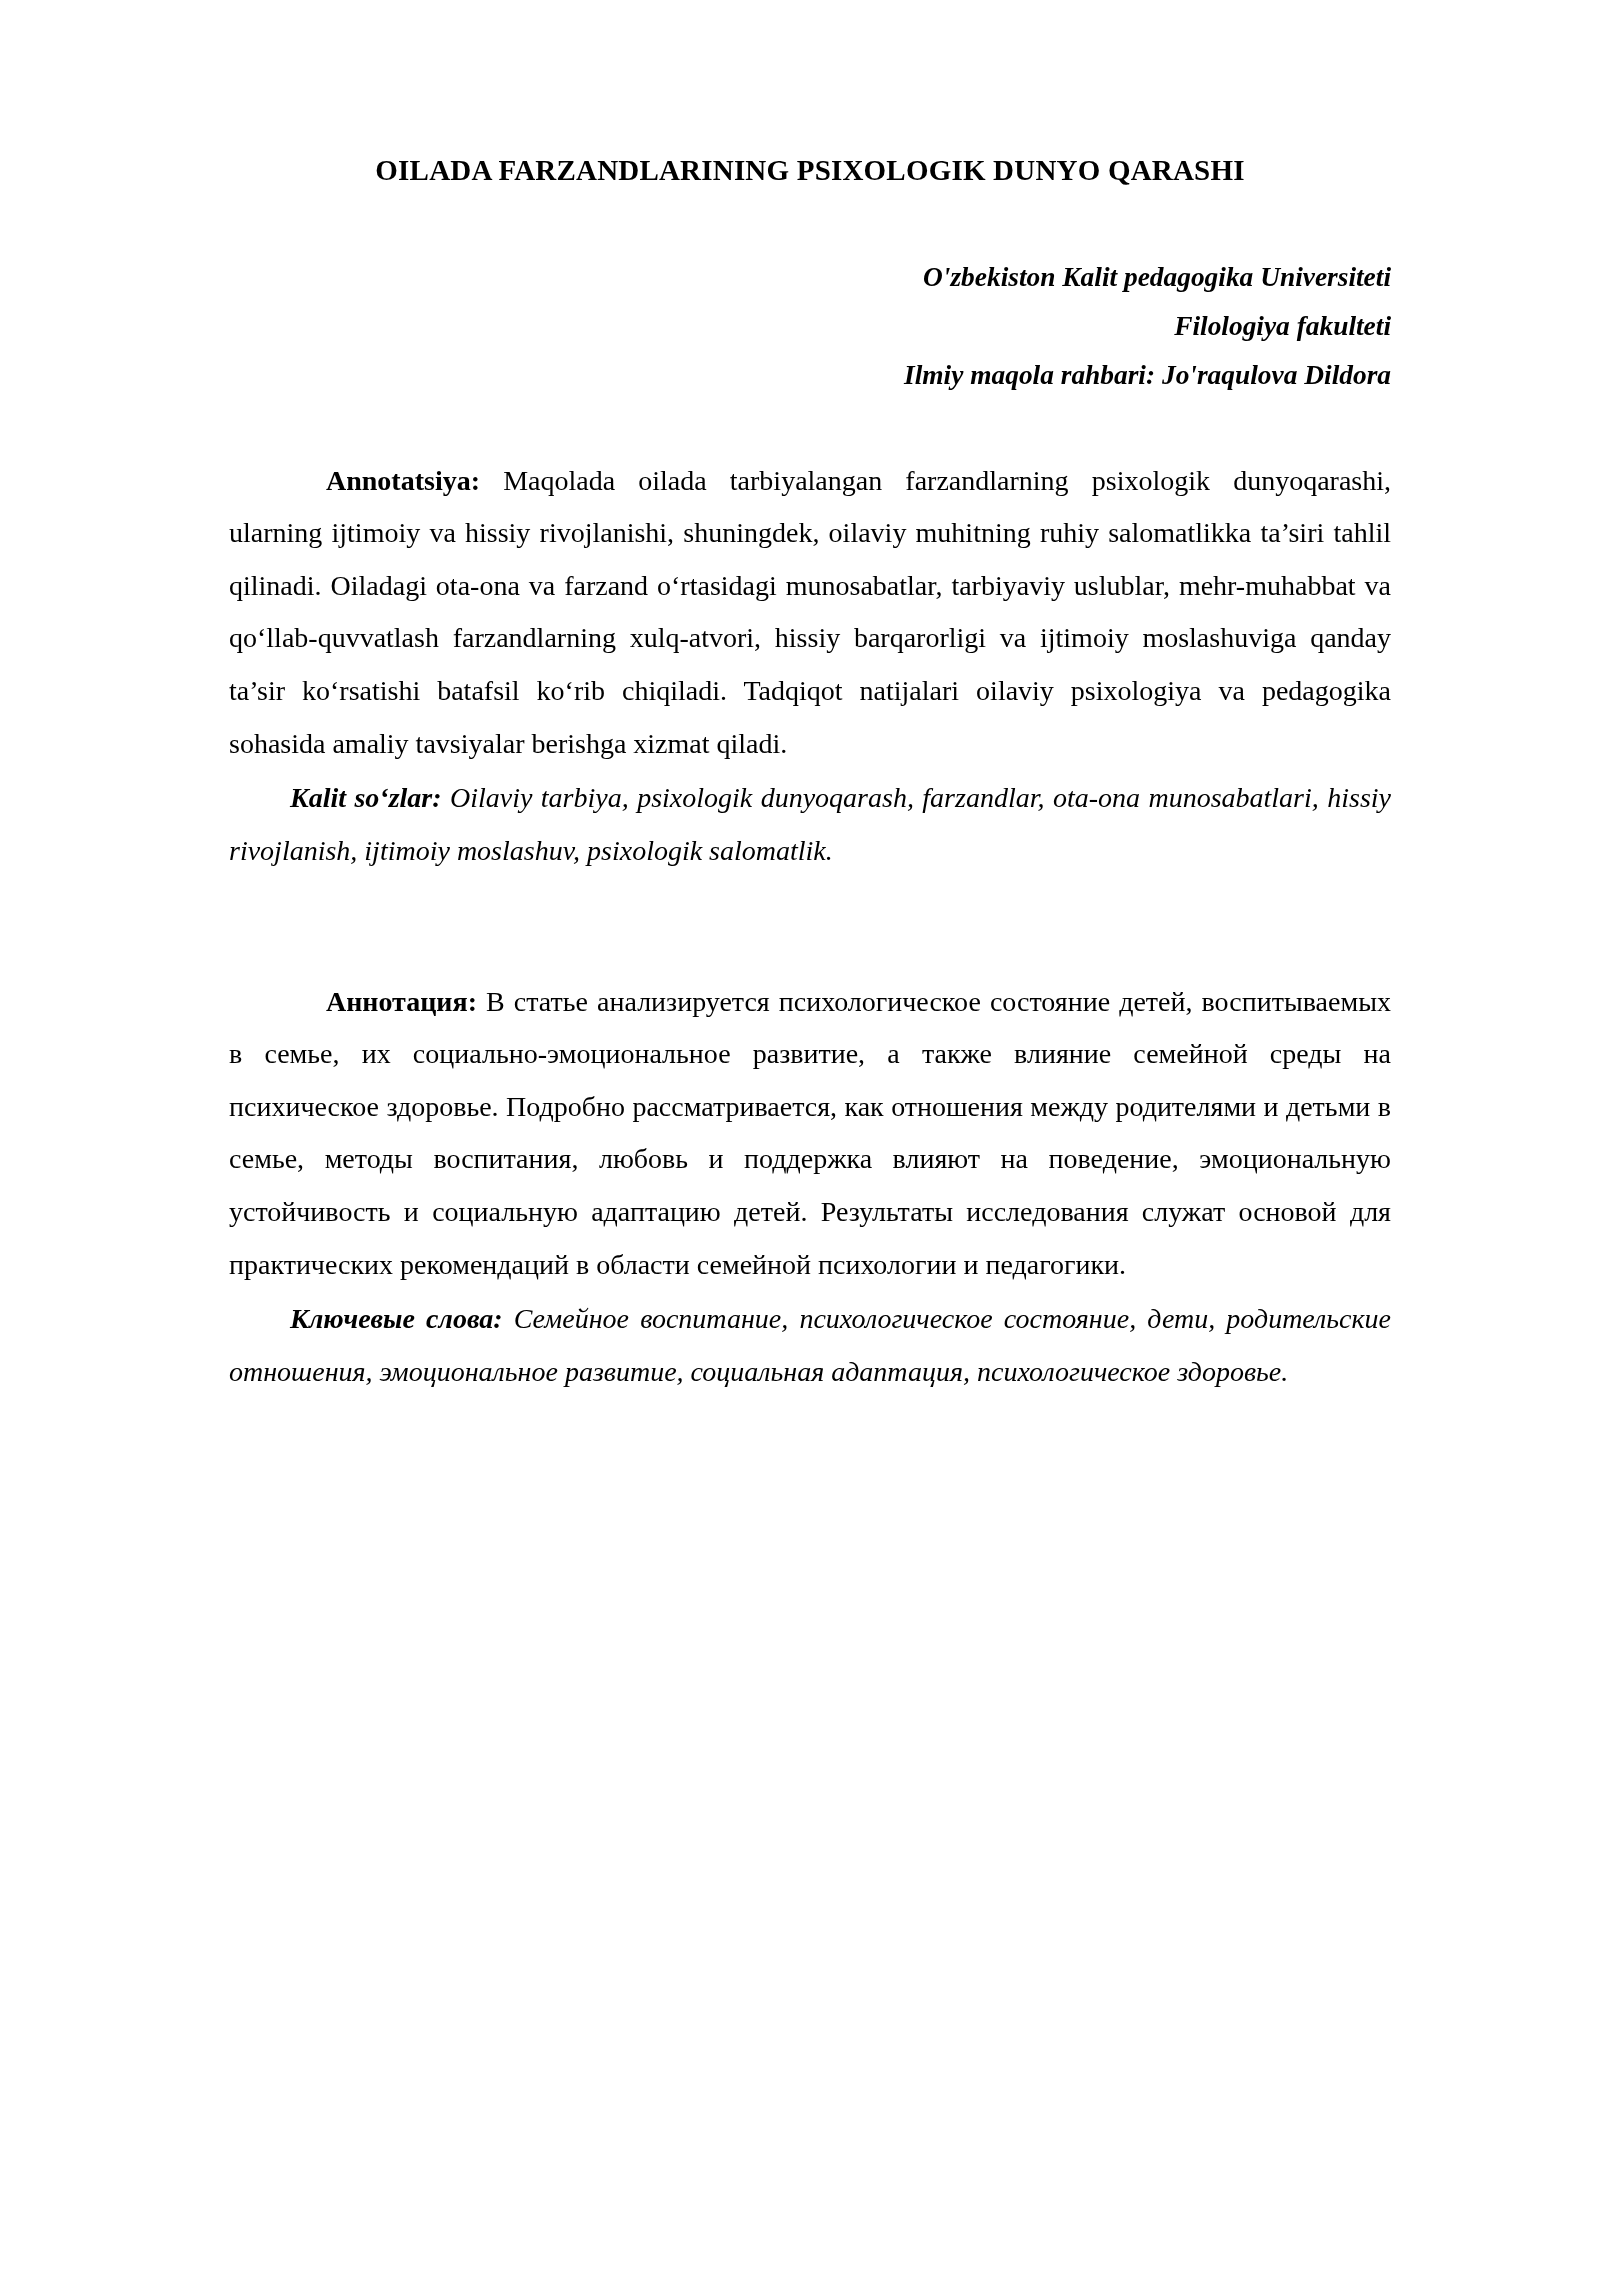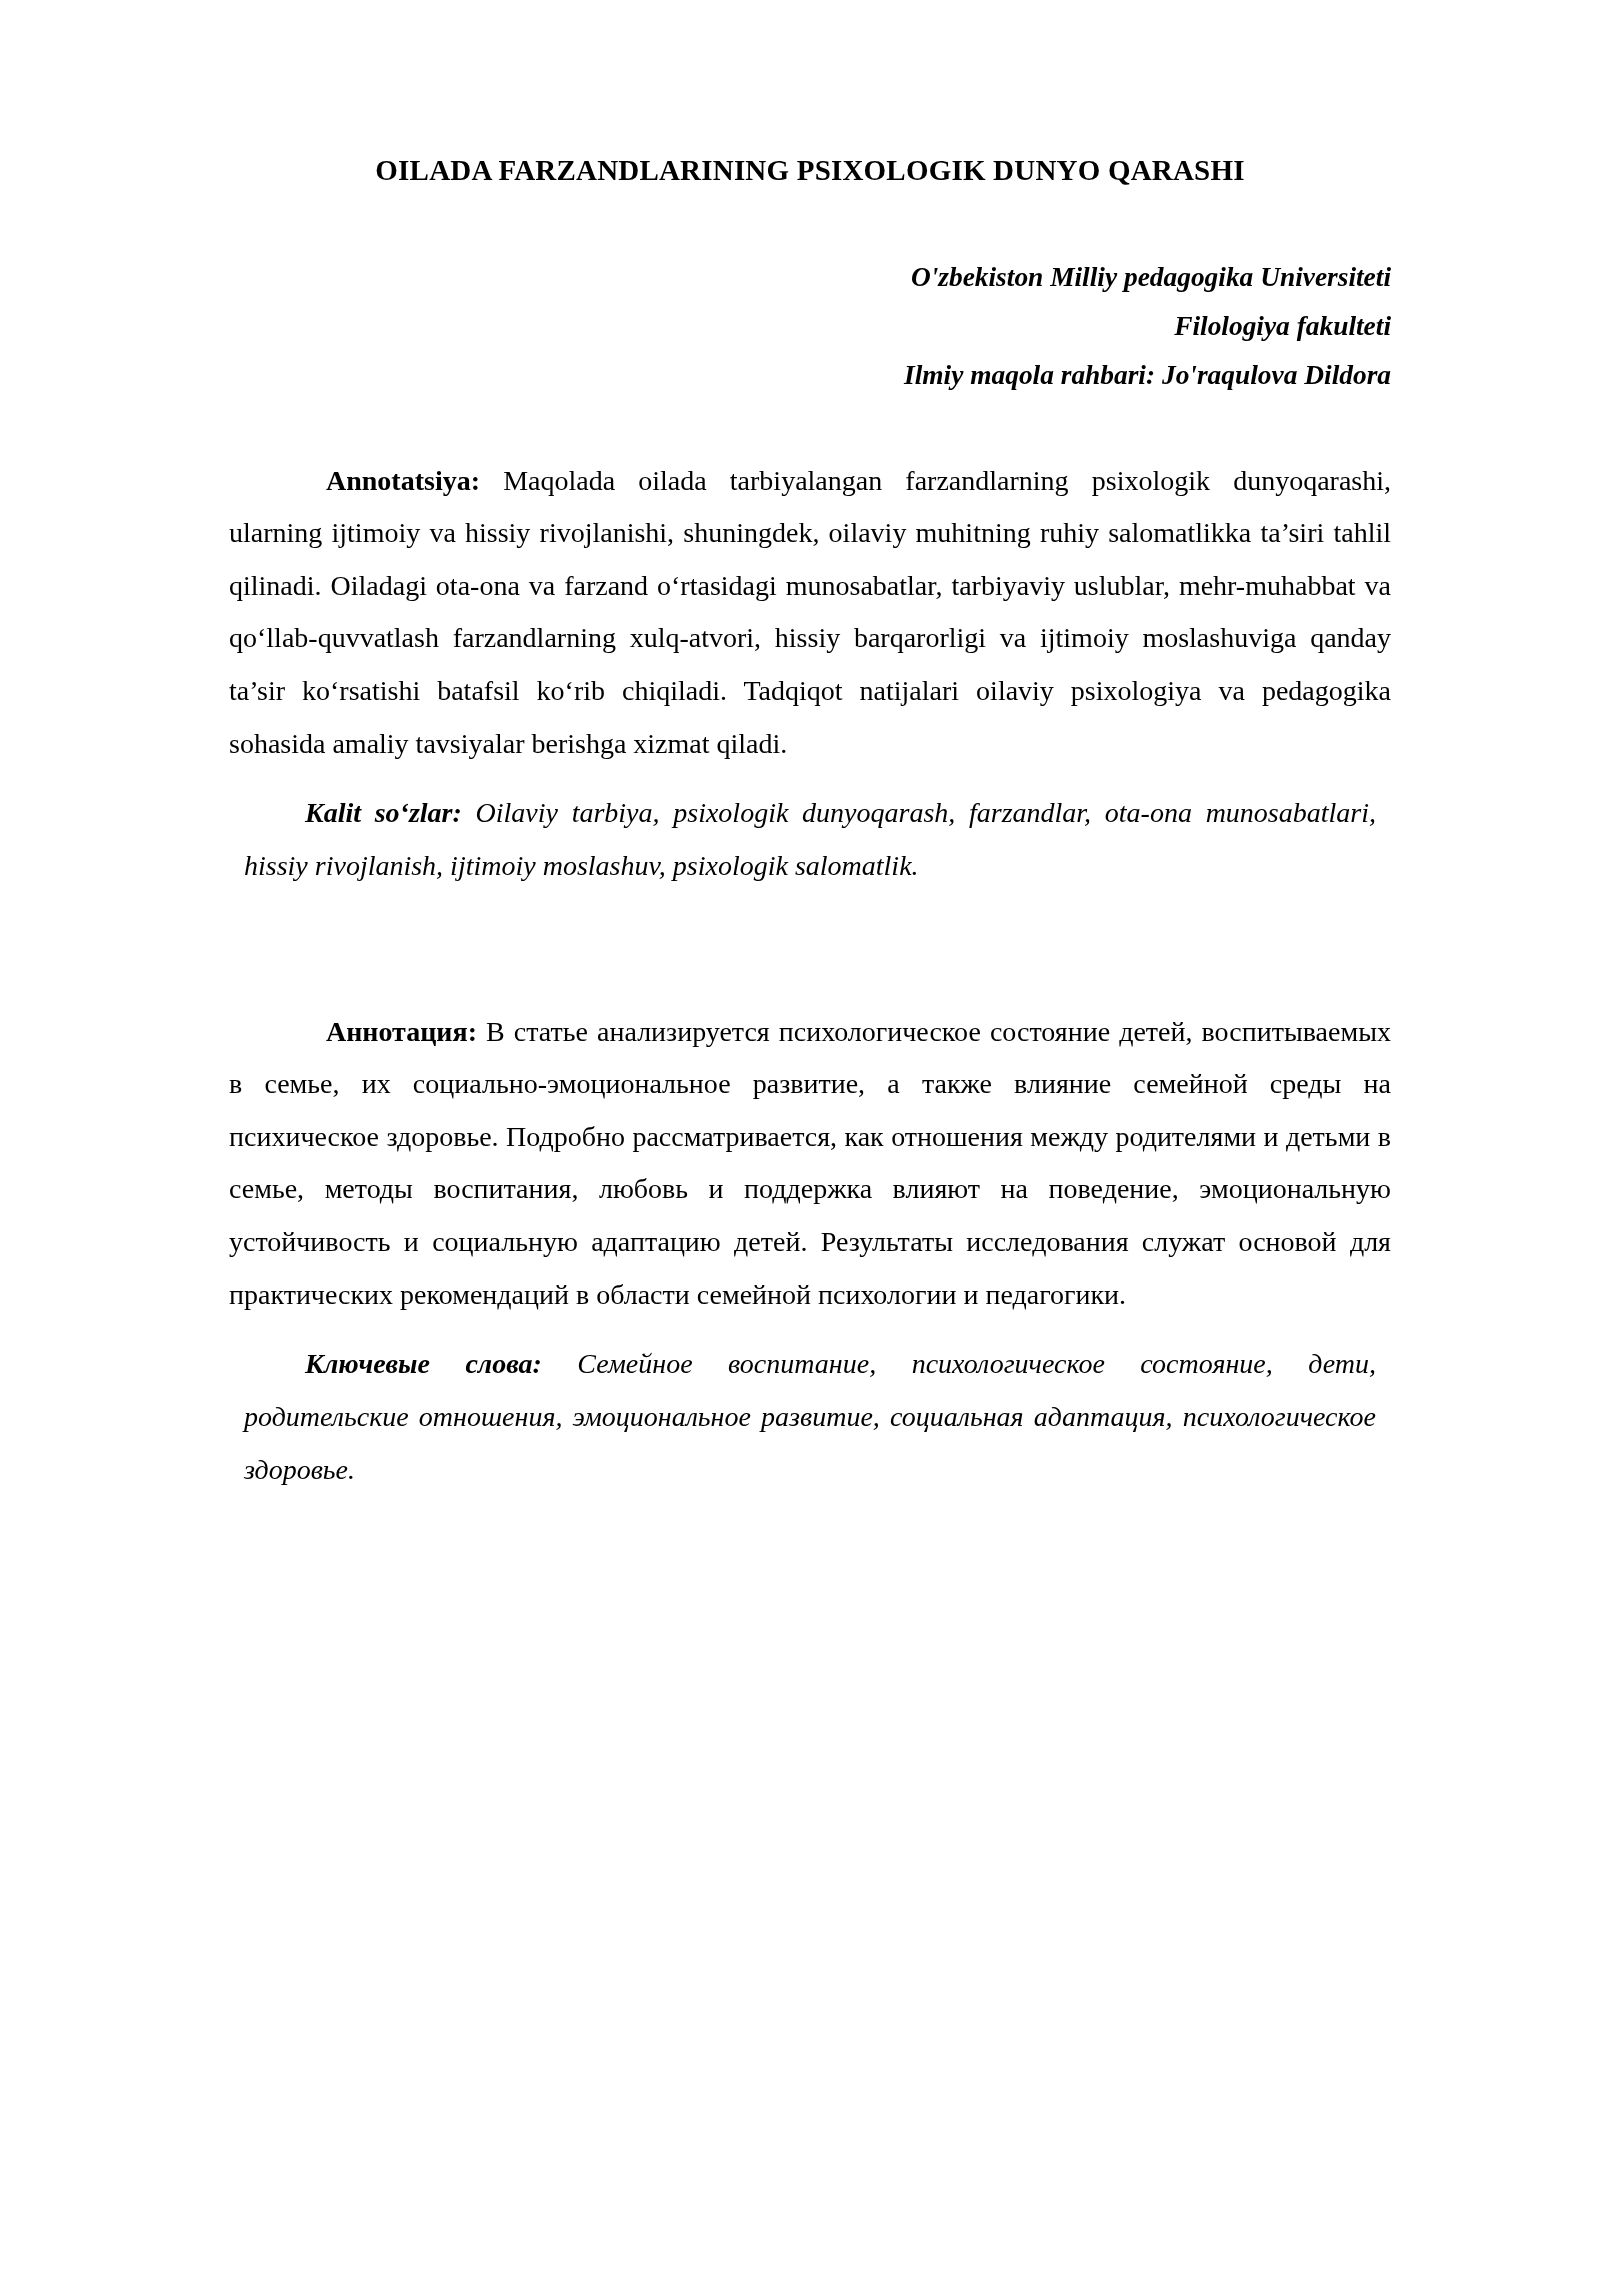--- a/index.html
+++ b/index.html
@@ -65,34 +65,34 @@
   .gap-abstract-uz { height: 55px; }
   .gap-keywords    { height: 2px; }
   .gap-section     { height: 98px; }
 
   .kw-para {
     font-size: 28px;
     line-height: 1.88;
     text-align: justify;
     text-justify: inter-word;
     font-style: italic;
-    margin: 15px;
+    margin: 0;
     text-indent: 61px;
   }
 </style>
 </head>
 <body>
 
 <div class="page">
   <div class="content">
 
     <h1 class="doc-title">OILADA FARZANDLARINING PSIXOLOGIK DUNYO QARASHI</h1>
 
     <div class="author-block">
-      <span class="author-line">O'zbekiston Milliy pedagogika Universiteti</span>
+      <span class="author-line">O'zbekiston Kalit pedagogika Universiteti</span>
       <span class="author-line">Filologiya fakulteti</span>
       <span class="author-line">Ilmiy maqola rahbari: Jo'raqulova Dildora</span>
     </div>
 
     <div class="gap-abstract-uz"></div>
 
     <p class="para indent"><span class="lead">Annotatsiya:</span><span> Maqolada oilada tarbiyalangan farzandlarning psixologik dunyoqarashi, ularning ijtimoiy va hissiy rivojlanishi, shuningdek, oilaviy muhitning ruhiy salomatlikka ta’siri tahlil qilinadi. Oiladagi ota-ona va farzand o‘rtasidagi munosabatlar, tarbiyaviy uslublar, mehr-muhabbat va qo‘llab-quvvatlash farzandlarning xulq-atvori, hissiy barqarorligi va ijtimoiy moslashuviga qanday ta’sir ko‘rsatishi batafsil ko‘rib chiqiladi. Tadqiqot natijalari oilaviy psixologiya va pedagogika sohasida amaliy tavsiyalar berishga xizmat qiladi.</span></p>
 
     <div class="gap-keywords"></div>
 

